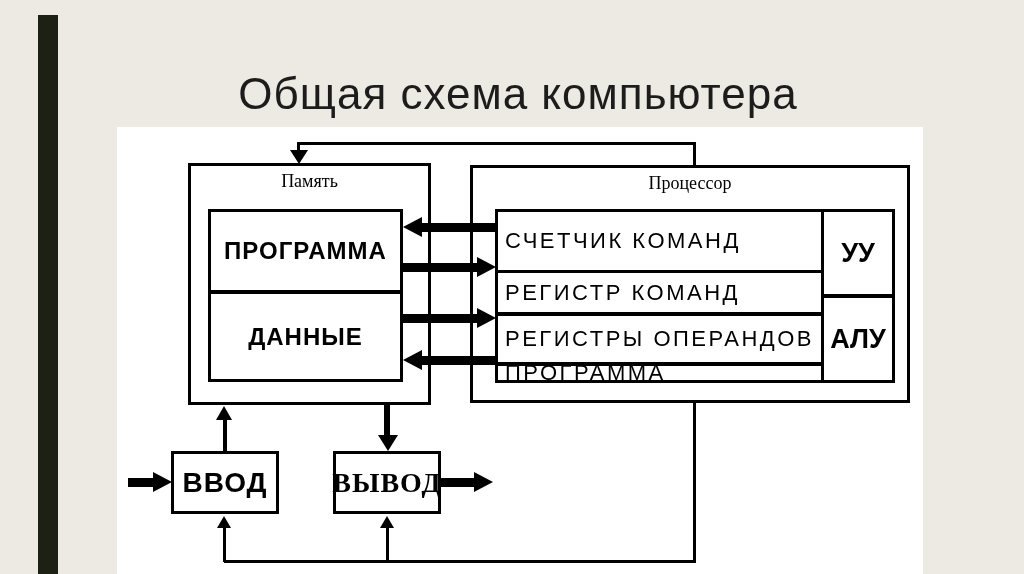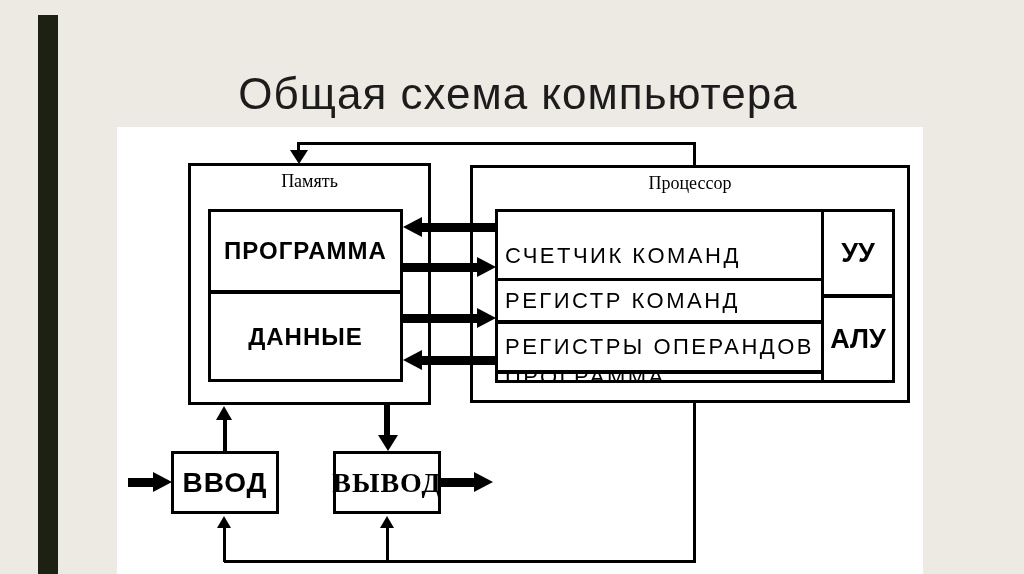--- a/index.html
+++ b/index.html
@@ -38,21 +38,21 @@
   .memory-inner{left:91px;top:82px;width:195px;height:173px;display:flex;flex-direction:column;}
   .mem-cell{display:flex;align-items:center;justify-content:center;
     font-weight:700;font-size:24px;letter-spacing:1px;color:var(--ink);white-space:nowrap;}
   .mem-cell.first{flex:0 0 82px;border-bottom:4px solid var(--ink);}
   .mem-cell.second{flex:1;}
 
   .processor-inner{left:378px;top:82px;width:400px;height:174px;display:flex;}
   .proc-rows{flex:1;display:flex;flex-direction:column;min-width:0;}
   .proc-row{display:flex;align-items:center;padding-left:7px;
     font-size:22px;letter-spacing:2.5px;color:var(--ink);white-space:nowrap;overflow:hidden;}
-  .proc-row.r1{height:47px;border-bottom:3px solid var(--ink);margin-top:22px;}
+  .proc-row.r1{height:61px;border-bottom:3px solid var(--ink);}
   .proc-row.r2{height:43px;border-bottom:4px solid var(--ink);}
   .proc-row.r3{height:50px;border-bottom:4px solid var(--ink);}
   .proc-row.r4{flex:1;}
   .proc-units{width:71px;border-left:3px solid var(--ink);display:flex;flex-direction:column;}
   .unit-cell{display:flex;align-items:center;justify-content:center;
     font-weight:700;font-size:27px;color:var(--ink);}
   .unit-cell.uu{flex:0 0 86px;border-bottom:4px solid var(--ink);}
   .unit-cell.alu{flex:1;text-align:right;}
 
   .io-box{width:108px;height:63px;display:flex;align-items:center;justify-content:center;

